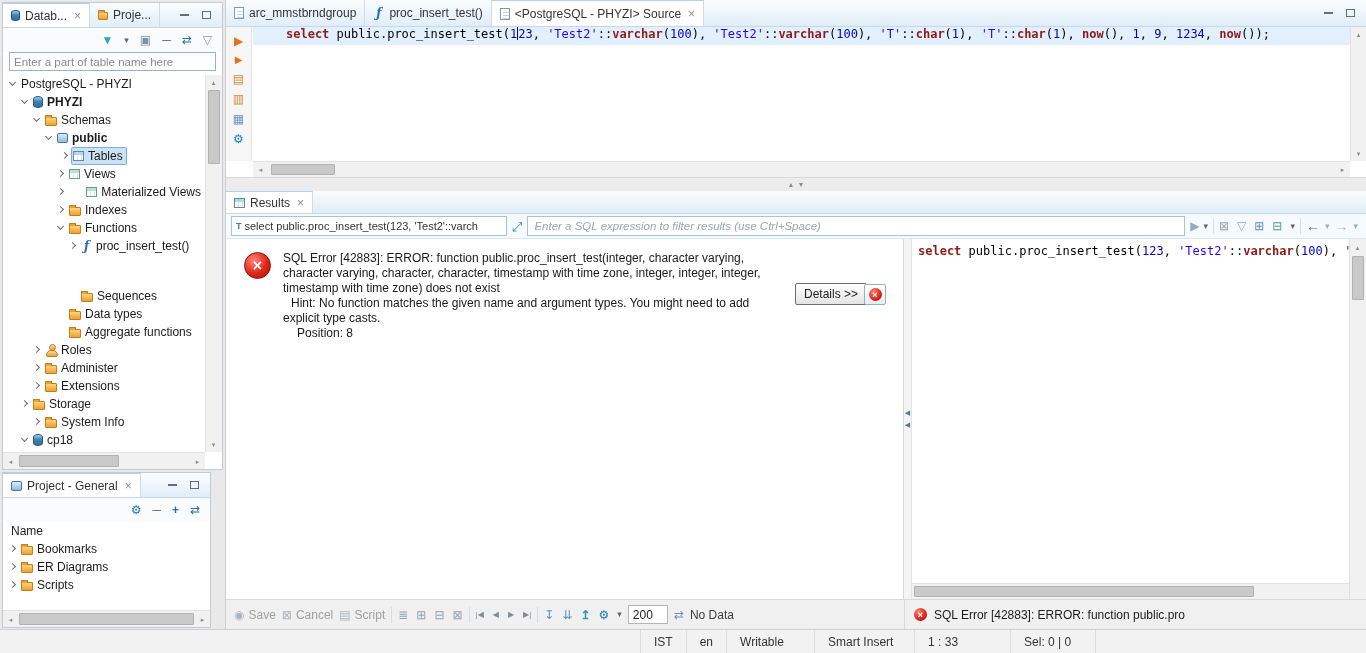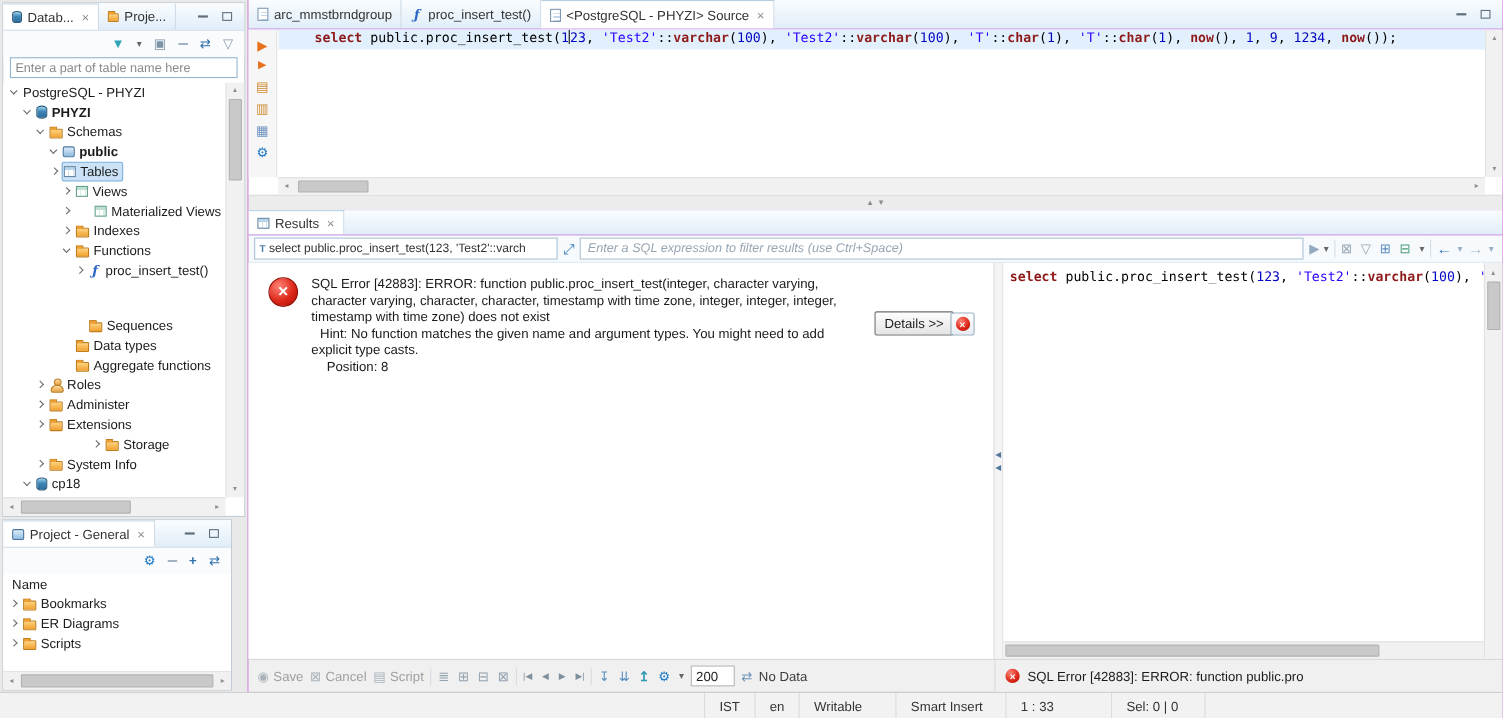--- a/index.html
+++ b/index.html
@@ -3,21 +3,21 @@
 <meta charset="utf-8">
 <style>
 *{box-sizing:border-box;margin:0;padding:0}
 html,body{width:1366px;height:653px;overflow:hidden}
 body{font:12px "Liberation Sans",sans-serif;background:#e9e9e9;color:#1b1b1b;position:relative}
 .b{font-weight:bold}
 
 .panel{position:absolute;background:#fff;border:1px solid #c3ccd4}
 #nav-panel{left:2px;top:2px;width:221px;height:468px}
 #project-panel{left:2px;top:472px;width:209px;height:156px}
-#main{position:absolute;left:225px;top:0;width:1141px;height:629px;background:#d946ef;border-left:1px solid #cfcfcf}
+#main{position:absolute;left:225px;top:0;width:1141px;height:629px;background:#404040;border-left:1px solid #cfcfcf}
 
 .tabstrip{display:flex;align-items:stretch;background:linear-gradient(#fafdff,#e0edf8);border-bottom:1px solid #c9d8e6;height:25px}
 .tabs{display:flex;flex:1;overflow:hidden}
 .tab{display:flex;align-items:center;gap:5px;padding:0 8px;border-right:1px solid #cfdce8;color:#333;white-space:nowrap;font-size:12px}
 .tab.active{background:#fff;border-top:1px solid #b8cfe2}
 .tclose{color:#8b8b8b;font-size:12px;margin-left:2px}
 .win-btns{display:flex;align-items:center;gap:9px;padding:0 9px;margin-left:auto}
 .wb{display:flex;align-items:center;justify-content:center;width:13px;height:12px}
 .wb-min i{display:block;width:9px;height:2px;background:#5f6f7c}
 .wb-max i{display:block;width:9px;height:8px;border:1.5px solid #5f6f7c}
@@ -163,21 +163,21 @@
           <span class="nlabel">Schemas</span>
         </span>
       </div>
       <div class="trow" style="padding-left: 40px;">
         <span class="chev down"></span>
         <span class="nbox">
           <span class="tico i-schema"></span>
           <span class="nlabel b">public</span>
         </span>
       </div>
-      <div class="trow" style="padding-left: 41px;">
+      <div class="trow" style="padding-left: 56px;">
         <span class="chev right"></span>
         <span class="nbox sel">
           <span class="tico i-table"></span>
           <span class="nlabel">Tables</span>
         </span>
       </div>
       <div class="trow" style="padding-left: 52px;">
         <span class="chev right"></span>
         <span class="nbox">
           <span class="tico i-view"></span>
@@ -247,21 +247,21 @@
           <span class="nlabel">Administer</span>
         </span>
       </div>
       <div class="trow" style="padding-left: 28px;">
         <span class="chev right"></span>
         <span class="nbox">
           <span class="tico i-folder"></span>
           <span class="nlabel">Extensions</span>
         </span>
       </div>
-      <div class="trow" style="padding-left: 32px; justify-content: center;">
+      <div class="trow" style="padding-left: 16px;">
         <span class="chev right"></span>
         <span class="nbox">
           <span class="tico i-folder"></span>
           <span class="nlabel">Storage</span>
         </span>
       </div>
       <div class="trow" style="padding-left: 28px;">
         <span class="chev right"></span>
         <span class="nbox">
           <span class="tico i-folder"></span>

